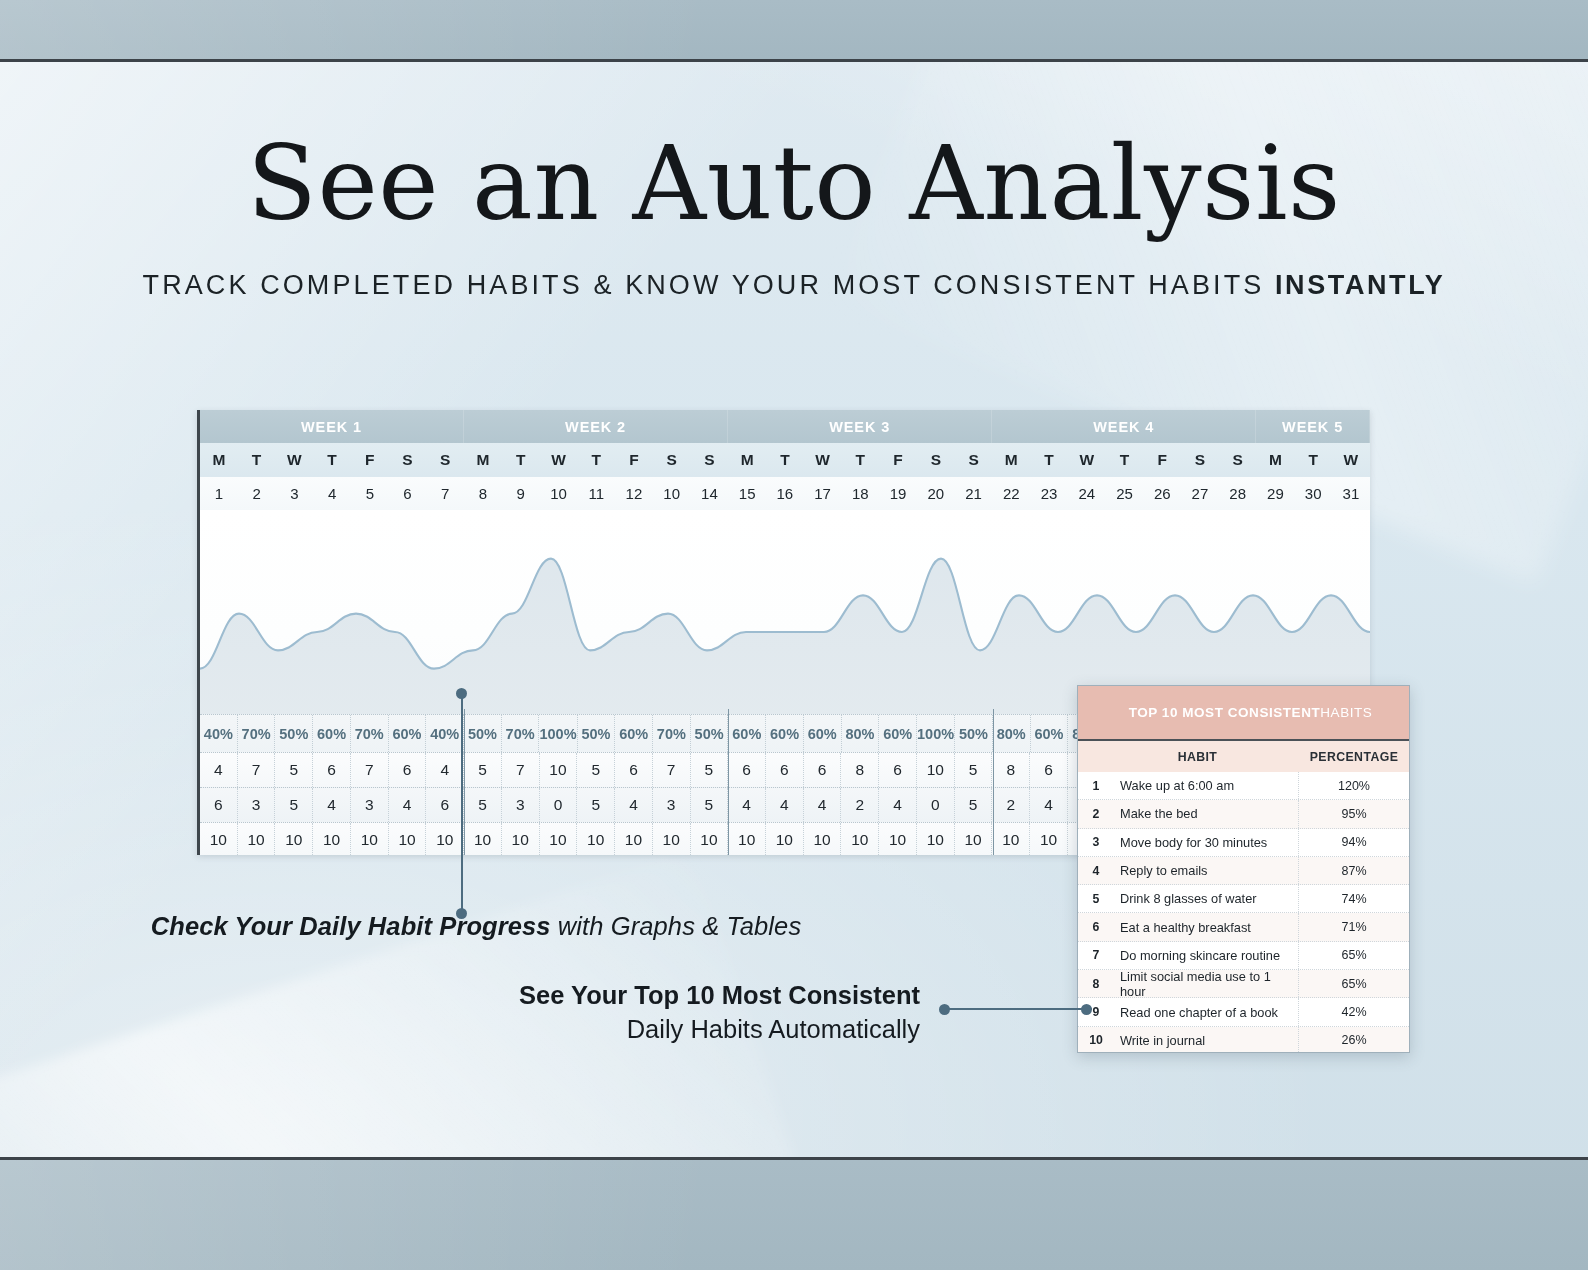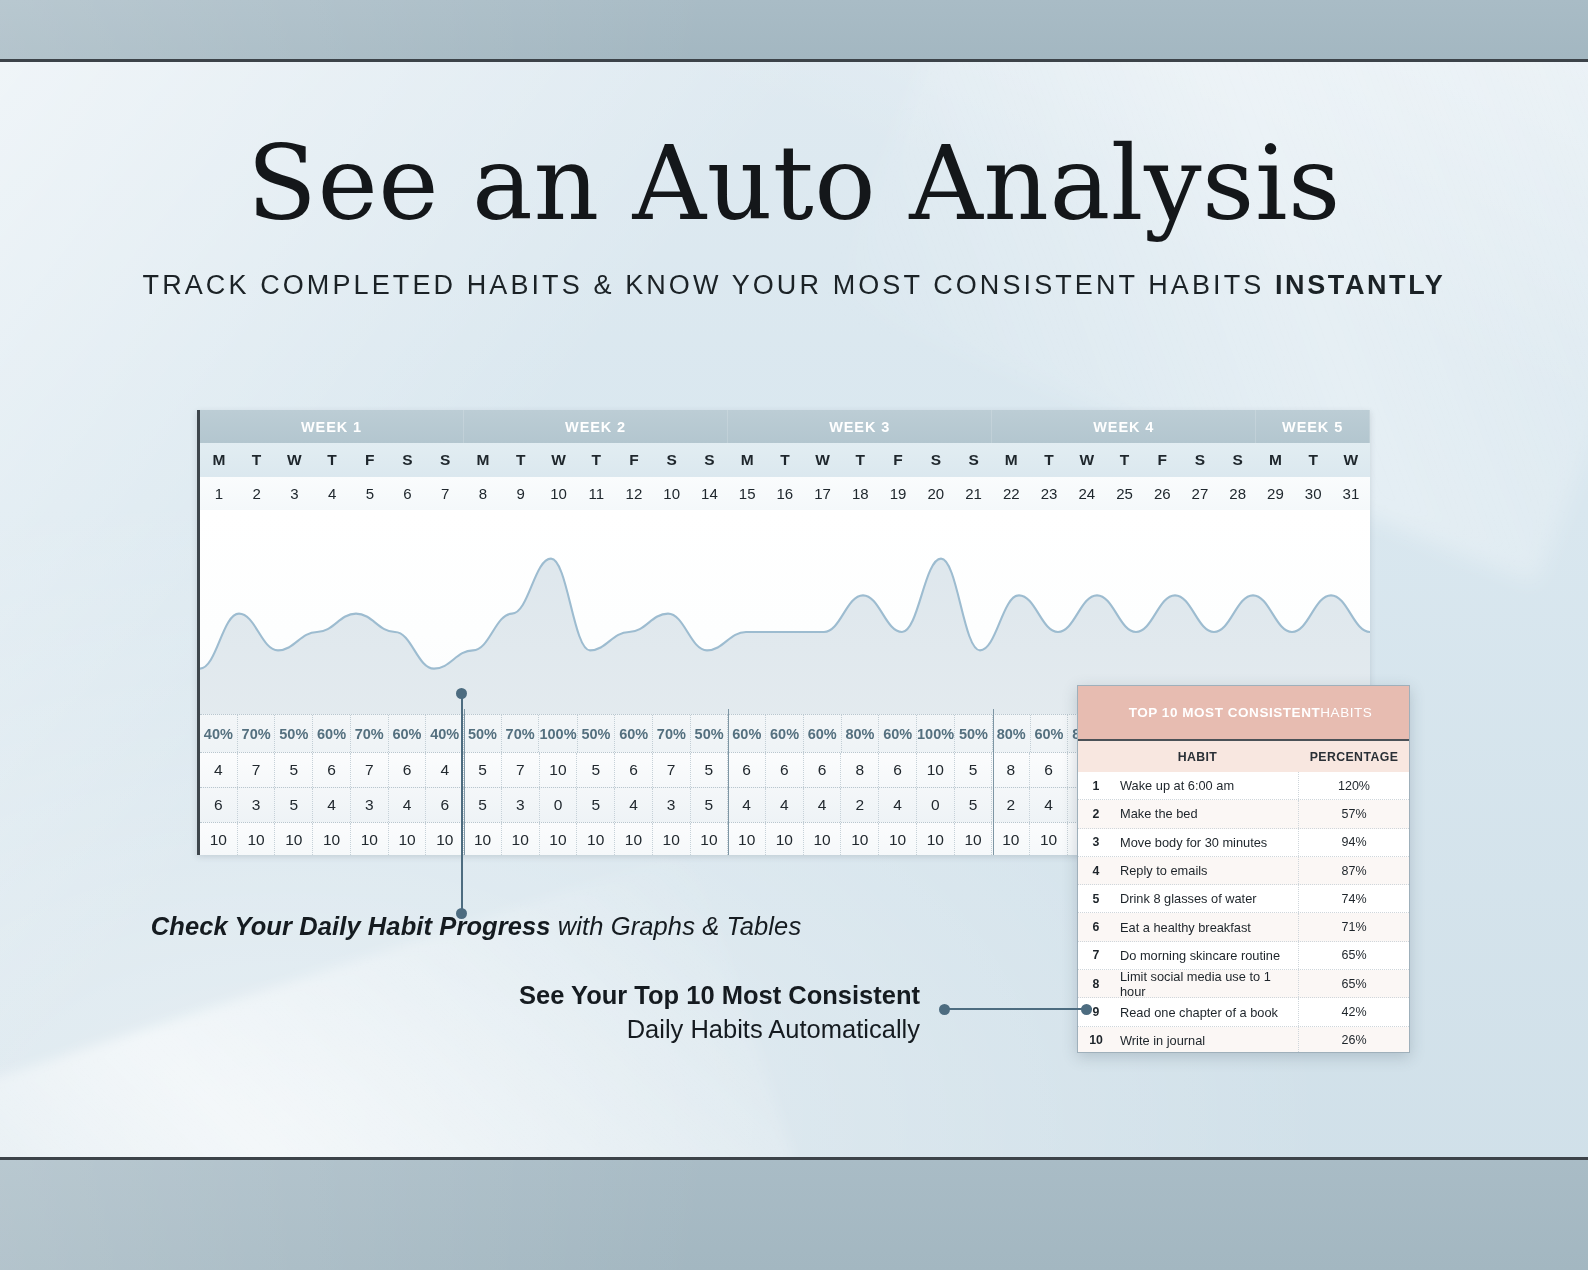--- a/index.html
+++ b/index.html
@@ -473,21 +473,21 @@
   </div>
   <div id="top10-body">
       <div class="t10-row">
         <div class="t10-rank">1</div>
         <div class="t10-habit">Wake up at 6:00 am</div>
         <div class="t10-pct">120%</div>
       </div>
       <div class="t10-row">
         <div class="t10-rank">2</div>
         <div class="t10-habit">Make the bed</div>
-        <div class="t10-pct">57%</div>
+        <div class="t10-pct">95%</div>
       </div>
       <div class="t10-row">
         <div class="t10-rank">3</div>
         <div class="t10-habit">Move body for 30 minutes</div>
         <div class="t10-pct">94%</div>
       </div>
       <div class="t10-row">
         <div class="t10-rank">4</div>
         <div class="t10-habit">Reply to emails</div>
         <div class="t10-pct">87%</div>

